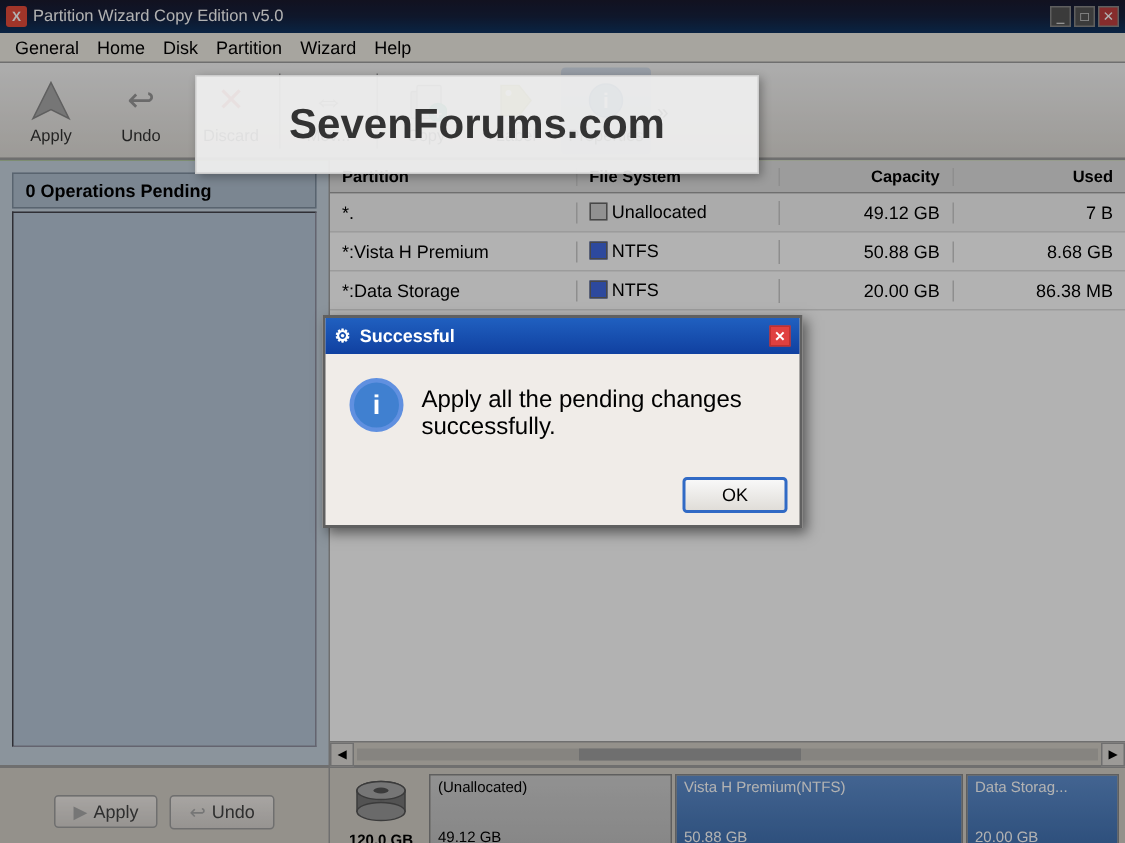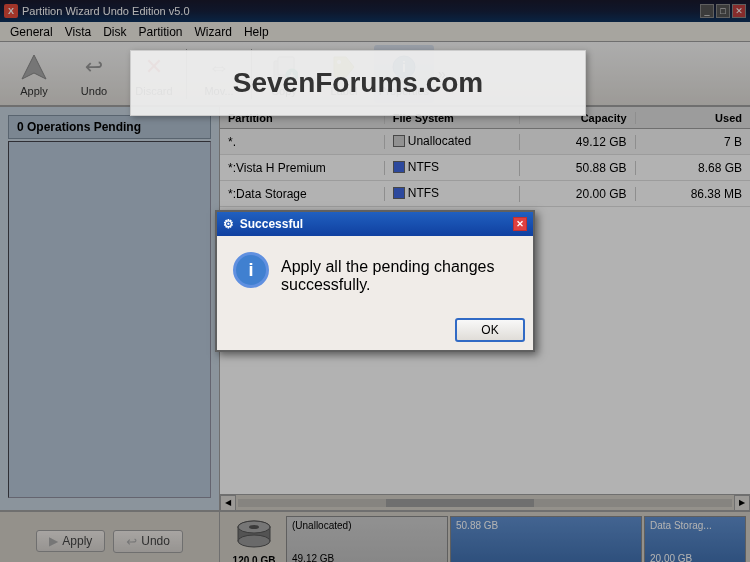--- a/index.html
+++ b/index.html
@@ -390,50 +390,50 @@
       cursor: pointer;
       min-width: 70px;
       text-align: center;
     }
 
     
     .watermark {
       position: absolute;
       top: 50px;
       left: 130px;
-      width: 456px;
+      width: 376px;
       background: rgba(240,240,240,0.92);
       border: 1px solid #ccc;
       text-align: center;
       padding: 16px;
       font-size: 28px;
       font-weight: bold;
       color: #333;
       z-index: 50;
       box-shadow: 2px 2px 6px rgba(0,0,0,0.3);
     }
   </style>
 </head>
 <body>
 
 <div class="title-bar">
   <div class="title-bar-left">
     <div class="title-bar-icon">X</div>
-    <span>Partition Wizard Undo Edition v5.0</span>
+    <span>Partition Wizard Copy Edition v5.0</span>
   </div>
   <div class="title-bar-controls">
     <div class="title-bar-btn">_</div>
     <div class="title-bar-btn">□</div>
     <div class="title-bar-btn" style="background:#c04040;">✕</div>
   </div>
 </div>
 
 <div class="menu-bar">
   <span class="menu-item">General</span>
-  <span class="menu-item">Vista</span>
+  <span class="menu-item">Home</span>
   <span class="menu-item">Disk</span>
   <span class="menu-item">Partition</span>
   <span class="menu-item">Wizard</span>
   <span class="menu-item">Help</span>
 </div>
 
 <div class="toolbar">
   <div class="toolbar-btn">
     <div class="toolbar-icon" style="color:#999;">
       <svg width="32" height="32" viewBox="0 0 32 32">
@@ -580,20 +580,21 @@
           <ellipse cx="18" cy="8" rx="5" ry="2" fill="#555"></ellipse>
         </svg>
       </div>
       <div class="disk-size-label">120.0 GB</div>
     </div>
     <div class="partition-block unalloc">
       <div>(Unallocated)</div>
       <div>49.12 GB</div>
     </div>
     <div class="partition-block vista">
+      <div>Vista H Premium(NTFS)</div>
       <div>50.88 GB</div>
     </div>
     <div class="partition-block datastorage">
       <div>Data Storag...</div>
       <div>20.00 GB</div>
     </div>
   </div>
 </div>
 
 <div class="modal-overlay">

